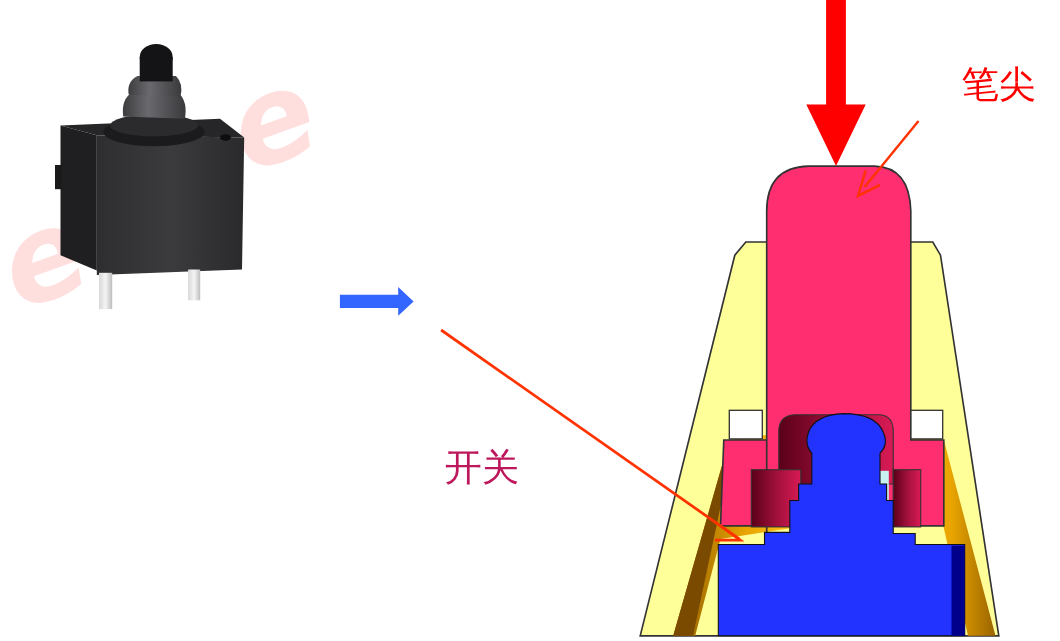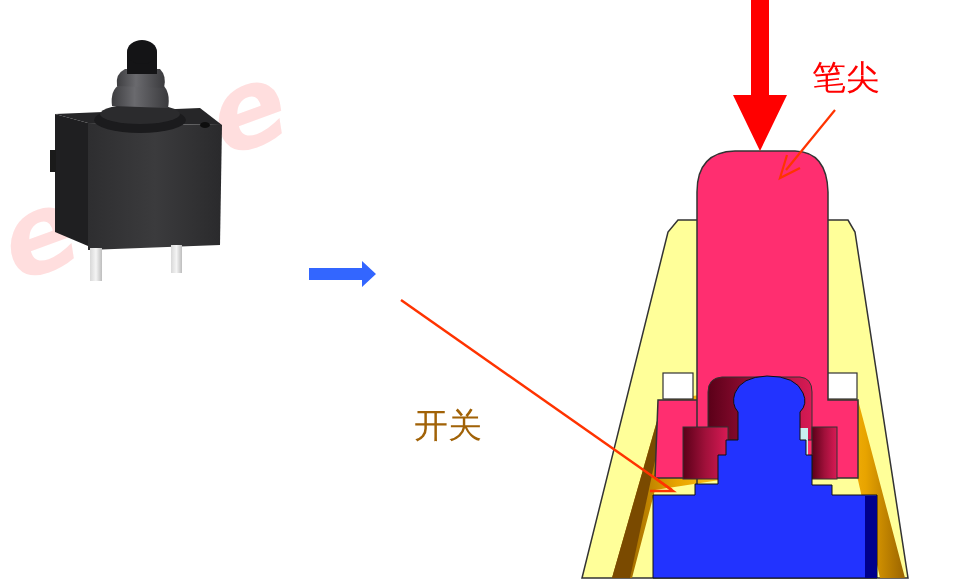--- a/index.html
+++ b/index.html
@@ -112,14 +112,14 @@
   <g>
     <line x1="835" y1="110" x2="786" y2="170" stroke="#ff3300" stroke-width="2.2"></line>
     <polyline points="787,155 780,178 800,168" fill="none" stroke="#ff3300" stroke-width="2.2"></polyline>
   </g>
   <g>
     <line x1="401" y1="300" x2="672" y2="490" stroke="#ff3300" stroke-width="2.5"></line>
     <polyline points="655,478 673,491 650,491" fill="none" stroke="#ff3300" stroke-width="2.5"></polyline>
   </g>
 </svg>
 
-<div class="label" style="left:812px; top:60px; color:#ff0000;">笔尖</div>
-<div class="label" style="left:414px; top:408px; color:#a16207;">开关</div>
+<div class="label" style="left:874px; top:60px; color:#ff0000;">笔尖</div>
+<div class="label" style="left:404px; top:408px; color:#be185d;">开关</div>
 
 </body></html>

